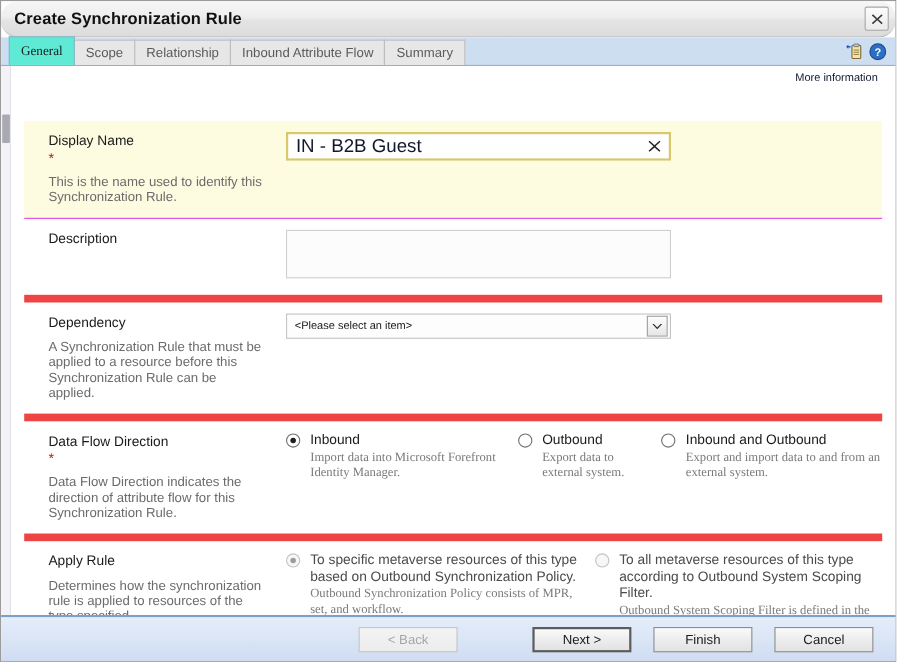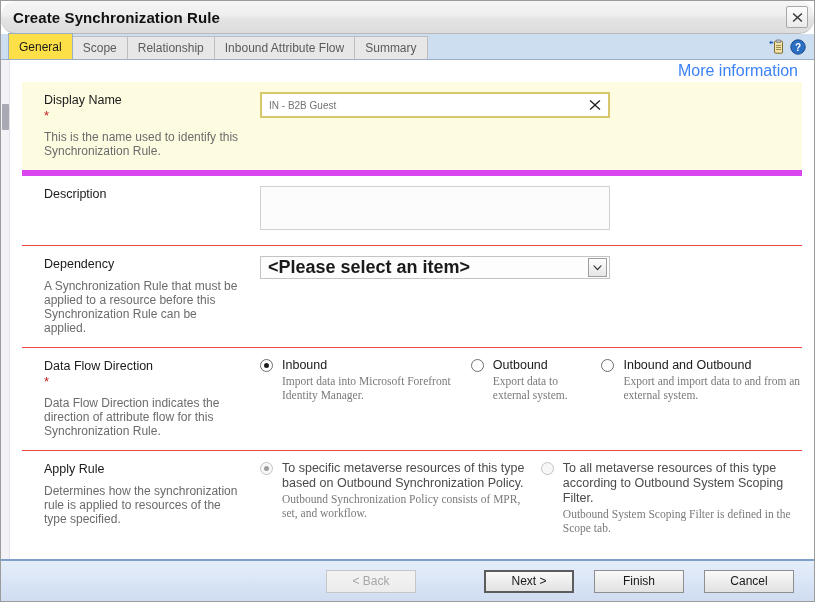--- a/index.html
+++ b/index.html
@@ -67,25 +67,25 @@
     font-size: 12px;
     color: #5b5b5b;
     background: #e7e7e7;
     border: 1px solid #bdbdbd;
     border-bottom: none;
     margin-right: -1px;
     cursor: pointer;
     white-space: nowrap;
   }
   .tab.active {
-    background: #fde047;
+    background: #5eead4;
     color: #1a1a1a;
     height: 26px;
     border-color: #9aaec4;
-    position: relative; z-index: 3;
+    position: relative; z-index: 3; font-family: Liberation Serif, serif;
   }
   .tab-icons {
     position: absolute; right: 8px; bottom: 4px;
     display: flex; align-items: center; gap: 6px;
   }
   .tab-icons span { display: inline-flex; cursor: pointer; }
 
   
   .body-area {
     position: relative;
@@ -113,33 +113,34 @@
     padding: 0 12px 0 12px;
     overflow: hidden;
   }
 
   .moreinfo-row {
     height: 22px;
     display: flex; justify-content: flex-end; align-items: center;
     padding-right: 4px;
   }
   .moreinfo {
-    color: #3b82f6; font-size: 16px; cursor: pointer;
+    color: #0f172a; font-size: 10px; cursor: pointer;
   }
 
   
   .row {
     display: flex;
-    border-bottom: 1px solid #ef4444;
+    border-bottom: 7px solid #ef4444;
     padding: 10px 0 12px 0;
   }
   .row.nodivider { border-bottom: none; }
   .row.highlight {
     background: #fdfbe0;
-    border-bottom: 6px solid #d946ef;
+    border-bottom: 1px solid #d946ef;
+    margin-top: 28px;
   }
   .row-label {
     width: 228px; flex: 0 0 228px;
     padding-left: 22px;
     padding-right: 8px;
   }
   .row-field {
     flex: 1 1 auto;
     padding-left: 10px;
   }
@@ -162,22 +163,22 @@
     background: #ffffff;
     border: 2px solid #d8c86b;
     display: flex; align-items: center;
   }
   .text-input {
     border: none; outline: none;
     flex: 1 1 auto;
     height: 100%;
     padding: 0 26px 0 7px;
     font-family: "Liberation Sans", sans-serif;
-    font-size: 10px;
-    color: #737373;
+    font-size: 17px;
+    color: #0f172a;
     background: transparent;
   }
   .clear-x {
     position: absolute; right: 7px; top: 50%;
     transform: translateY(-50%);
     cursor: pointer; line-height: 0;
   }
   .textarea {
     width: 350px; height: 44px;
     border: 1px solid #d0d0d0;
@@ -191,22 +192,22 @@
     position: relative;
     width: 350px; height: 23px;
     border: 1px solid #c4c4c4;
     background: #fdfdfd;
     display: flex; align-items: center;
     cursor: pointer;
   }
   .select-value {
     flex: 1 1 auto;
     padding-left: 7px;
-    font-size: 18px; color: #1a1a1a;
-    white-space: nowrap; overflow: hidden; font-weight: bold;
+    font-size: 10px; color: #1a1a1a;
+    white-space: nowrap; overflow: hidden;
   }
   .select-arrow {
     width: 19px; height: 19px;
     margin-right: 2px;
     border: 1px solid #9e9e9e;
     background: linear-gradient(to bottom,#fdfdfd,#e6e6e6);
     display: flex; align-items: center; justify-content: center;
     flex: 0 0 19px;
   }
 

